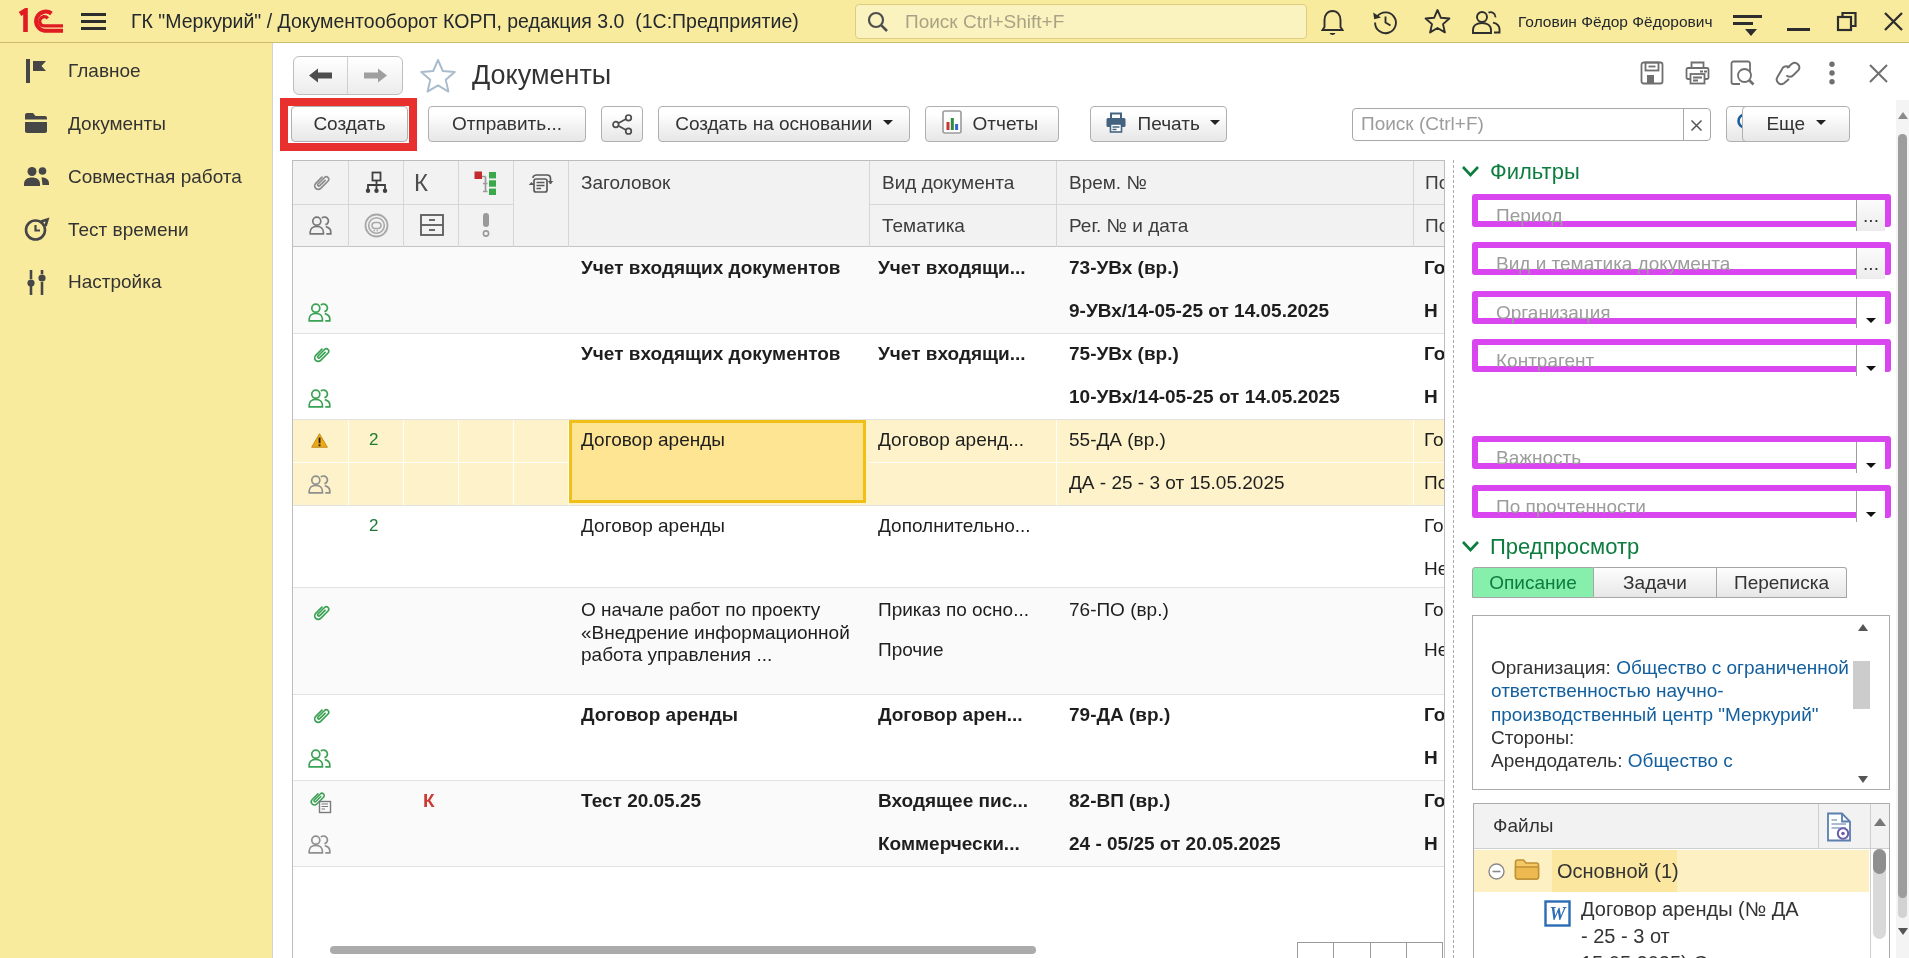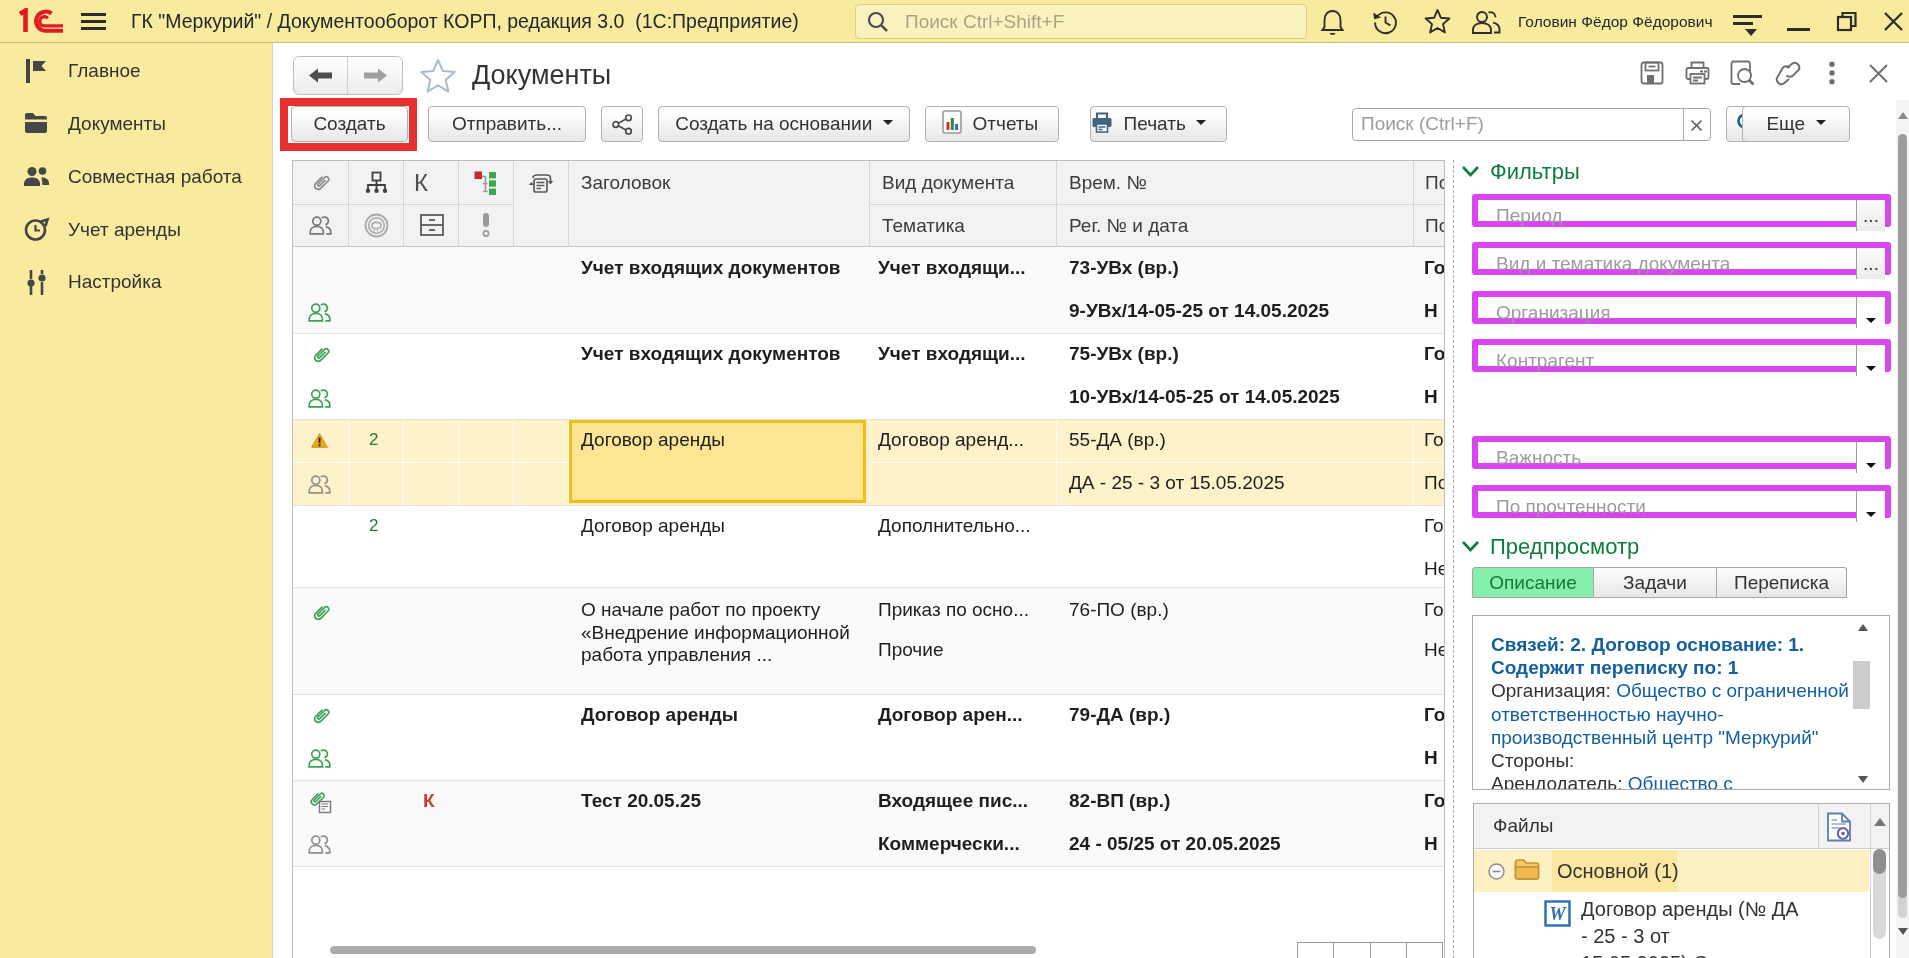--- a/index.html
+++ b/index.html
@@ -100,21 +100,21 @@
     <path d="M1 20 V18 C1 13.5 4.5 11.5 9 11.5 C13.5 11.5 17 13.5 17 18 V20 Z" fill="#464646"></path>
     <circle cx="19.5" cy="5" r="3.8" fill="#464646"></circle>
     <path d="M18.5 11.2 C22.8 11.4 26 13.4 26 17.3 V19 H19.5" fill="#464646"></path>
   </svg>
   <div class="abs" style="left:68px;top:166px;font-size:19px;color:#333;">Совместная работа</div>
   <svg class="abs" style="left:24px;top:217px" width="26" height="25" viewBox="0 0 26 25">
     <circle cx="11.5" cy="13" r="9.5" fill="none" stroke="#464646" stroke-width="2.6"></circle>
     <path d="M11.5 8 V13.5 H16" fill="none" stroke="#464646" stroke-width="2.2"></path>
     <path d="M17 4.5 L23.5 2.5 L21.5 9" fill="none" stroke="#464646" stroke-width="2.6"></path>
   </svg>
-  <div class="abs" style="left:68px;top:219px;font-size:19px;color:#333;">Учет аренды</div>
+  <div class="abs" style="left:68px;top:219px;font-size:19px;color:#333;">Тест времени</div>
   <svg class="abs" style="left:26px;top:269px" width="21" height="27" viewBox="0 0 21 27">
     <g stroke="#464646" stroke-width="2.6">
       <line x1="5" y1="1" x2="5" y2="10"></line>
         <line x1="5" y1="17" x2="5" y2="26"></line>
       <line x1="16" y1="1" x2="16" y2="5"></line>
         <line x1="16" y1="13" x2="16" y2="26"></line>
     </g>
     <circle cx="5" cy="14" r="3.6" fill="#464646"></circle>
     <circle cx="16" cy="9" r="3.6" fill="#464646"></circle>
   </svg>
@@ -188,21 +188,21 @@
   </div>
   <div class="btn" style="left:658px;top:106px;width:252px;">Создать на основании &nbsp;<span class="caret" style="margin-top:-4px"></span></div>
   <div class="btn" style="left:925px;top:106px;width:134px;text-align:left;padding-left:16px;">
     <svg style="vertical-align:-4px" width="20" height="24" viewBox="0 0 20 24">
       <rect x="1" y="1" width="18" height="22" rx="2" fill="#fff" stroke="#9a9a9a" stroke-width="1.6"></rect>
       <rect x="4.5" y="12" width="3" height="8" fill="#c33"></rect>
       <rect x="8.8" y="8" width="3" height="12" fill="#2c8c3c"></rect>
       <rect x="13.1" y="14" width="3" height="6" fill="#36c"></rect>
     </svg>&nbsp; Отчеты
   </div>
-  <div class="btn" style="left:1090px;top:106px;width:137px;text-align:left;">
+  <div class="btn" style="left:1090px;top:106px;width:137px;text-align:left;padding-left:14px;">
     <svg style="vertical-align:-3px" width="22" height="21" viewBox="0 0 22 21">
       <path d="M6 6 V1.5 H16 V6" fill="none" stroke="#44637f" stroke-width="2"></path>
       <rect x="1.5" y="6" width="19" height="9" rx="1.5" fill="#44637f"></rect>
       <rect x="5.5" y="12" width="11" height="8" fill="#fff" stroke="#44637f" stroke-width="1.6"></rect>
       <path d="M7.5 15 H14.5 M7.5 17.5 H11.5" stroke="#44637f" stroke-width="1.4"></path>
     </svg>&nbsp; Печать &nbsp;<span class="caret" style="margin-top:-4px"></span>
   </div>
 
   <div class="abs" style="left:1352px;top:108px;width:359px;height:33px;border:1px solid #a8a8a8;background:#fff;border-radius:4px;"></div>
   <div class="abs" style="left:1361px;top:108px;height:33px;line-height:31px;font-size:19px;color:#9c9c9c;">Поиск (Ctrl+F)</div>
@@ -432,21 +432,21 @@
       <path d="M2 2 L9.5 10 L17 2" fill="none" stroke="#0d7c3f" stroke-width="2.6"></path>
     </svg>
   <div class="abs grn" style="left:1490px;top:534px;font-size:22px;">Предпросмотр</div>
 
   <div class="abs" style="left:1472px;top:567px;width:122px;height:31px;border:1px solid #a6a6a6;background:#86efac;border-radius:3px 0 0 0;text-align:center;line-height:29px;font-size:19px;"><span class="grn">Описание</span></div>
   <div class="abs" style="left:1594px;top:567px;width:123px;height:31px;border:1px solid #a6a6a6;border-left:none;background:linear-gradient(#fdfdfd,#e7e7e7);text-align:center;line-height:29px;font-size:19px;color:#333;">Задачи</div>
   <div class="abs" style="left:1717px;top:567px;width:130px;height:31px;border:1px solid #a6a6a6;border-left:none;background:linear-gradient(#fdfdfd,#e7e7e7);border-radius:0 3px 0 0;text-align:center;line-height:29px;font-size:19px;color:#333;">Переписка</div>
 
   <div class="abs" style="left:1472px;top:615px;width:418px;height:175px;border:1px solid #ababab;overflow:hidden;">
     <div class="abs" style="left:18px;top:17px;width:364px;font-size:19px;line-height:23.2px;color:#333;">
-      <span style="color:#14609f;font-weight:bold;">Связей: 2. Договор основание: 1. Содержит переписку по: 1</span><br>
+      <br>
       Организация: <span style="color:#14609f;">Общество с ограниченной ответственностью научно-производственный центр "Меркурий"</span><br>
       Стороны:<br>
       Арендодатель: <span style="color:#14609f;">Общество с</span>
     </div>
 
     <svg class="abs" style="left:385px;top:8px" width="10" height="7" viewBox="0 0 10 7">
         <path d="M5 0 L10 7 H0 Z" fill="#555"></path>
       </svg>
     <div class="abs" style="left:380px;top:45px;width:17px;height:48px;background:#cccccc;"></div>
     <svg class="abs" style="left:385px;top:160px" width="10" height="7" viewBox="0 0 10 7">

